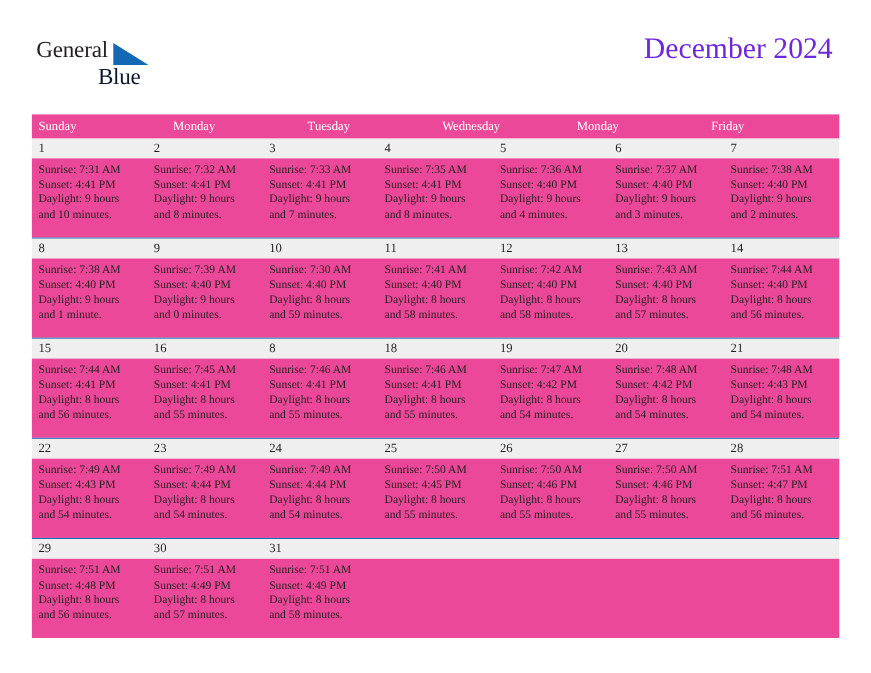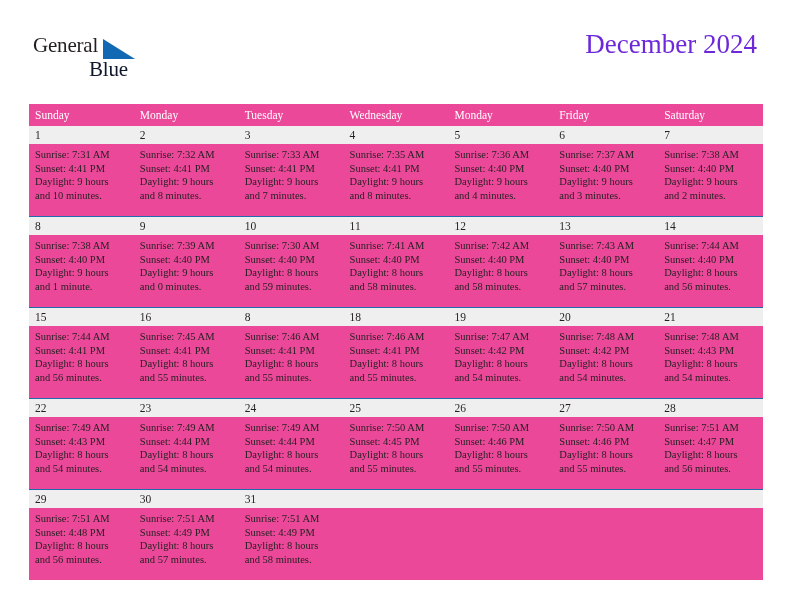--- a/index.html
+++ b/index.html
@@ -186,21 +186,20 @@
 
   <div class="calendar">
 
     <div class="weekday-row">
       <div class="weekday-cell">Sunday</div>
       <div class="weekday-cell">Monday</div>
       <div class="weekday-cell">Tuesday</div>
       <div class="weekday-cell">Wednesday</div>
       <div class="weekday-cell">Monday</div>
       <div class="weekday-cell">Friday</div>
-      <div class="weekday-cell">Saturday</div>
     </div>
 
     <div class="week-row first">
       <div class="daynum-strip">
         <div class="daynum-cell">1</div>
         <div class="daynum-cell">2</div>
         <div class="daynum-cell">3</div>
         <div class="daynum-cell">4</div>
         <div class="daynum-cell">5</div>
         <div class="daynum-cell">6</div>

